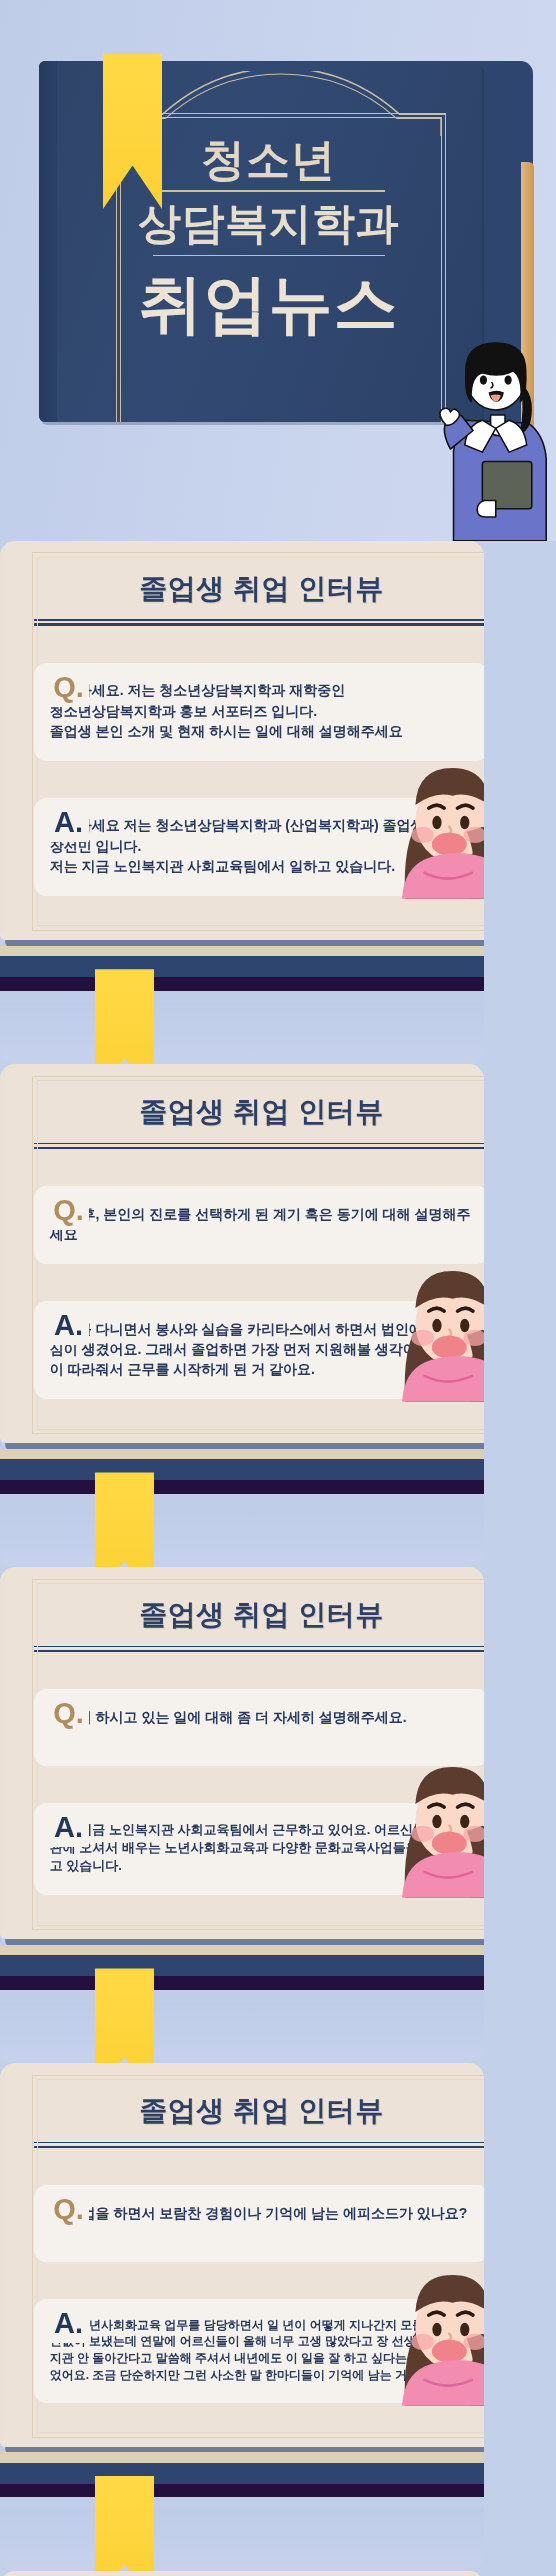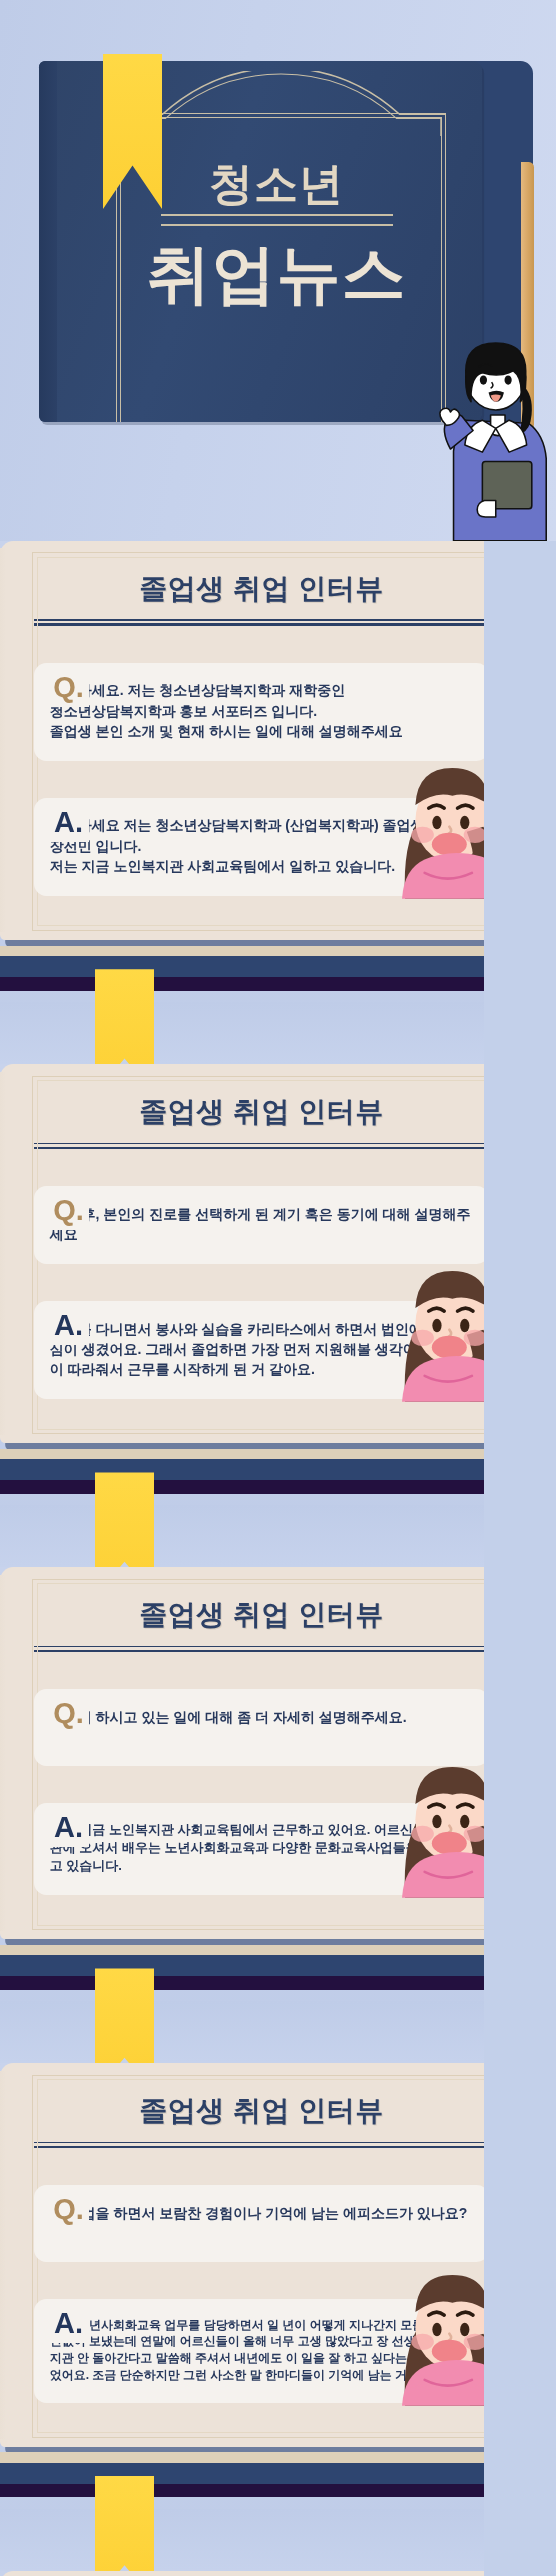--- a/index.html
+++ b/index.html
@@ -60,22 +60,22 @@
   }
   .cover-frame::before{
     content:""; position:absolute; left:3.1px; top:3.1px; right:3.1px; bottom:0;
     border:1px solid #c9bfa6; border-bottom:none;
   }
   .cover-arch {
     position:absolute; left:77px; top:10.3px;
     width:330px; height:67px;
   }
   .hero-title-block {
-    position:absolute; left:16px; top:0; width:443px;
-    padding-top:100px;
+    position:absolute; left:8px; top:0; width:443px;
+    padding-top:76px;
     text-align:center;
   }
   .hero-line1 {
     font-size:44px; font-weight:900; letter-spacing:1px;
     color:#e2d7c3; line-height:1.05;
   }
   .hero-rule {
     width:232px; height:1.5px; background:#c9bfa6;
     margin:7.2px auto 8.2px auto;
   }
@@ -100,20 +100,21 @@
   .avatar-blue {
     position:absolute; left:435px; top:319px;
     width:121px; height:222px; z-index:8;
   }
 
   
   .spread {
     position:relative; width:484px;
     background:linear-gradient(180deg,#c8d3ec 0%,#bfcce8 100%);
     overflow:hidden;
+    border-radius:15px;
   }
   .book-open {
     position:relative; margin:0 auto;
     width:523px;
     background:#ece2d8;
     border-radius:13.4px 13.4px 5.2px 5.2px;
     box-shadow:5.2px 7.2px 0 rgba(40,58,96,.55);
   }
   .book-open::before{
     
@@ -221,20 +222,21 @@
 
       <svg class="cover-arch" viewBox="0 0 640 130">
         <path d="M0 120 L0 84 L60 84 L90 84 Q190 -6 320 -6 Q450 -6 550 84 L580 84 L640 84 L640 120" fill="none" stroke="#c9bfa6" stroke-width="3"></path>
         <path d="M10 126 L10 92 L66 92 L96 92 Q192 6 320 6 Q448 6 544 92 L574 92 L630 92 L630 126" fill="none" stroke="#c9bfa6" stroke-width="2"></path>
       </svg>
       <div class="cover-frame"></div>
 
       <div class="hero-title-block">
         <div class="hero-line1">청소년</div>
         <div class="hero-rule"></div>
+        <div class="hero-line2">상담복지학과</div>
         <div class="hero-rule"></div>
         <div class="hero-line3">취업뉴스</div>
 
       </div>
     </div>
 
     <div class="bookmark hero-bookmark"></div>
 
     <svg class="avatar-blue" viewBox="0 0 235 430">
       <g stroke="#111" stroke-width="3" stroke-linejoin="round">

